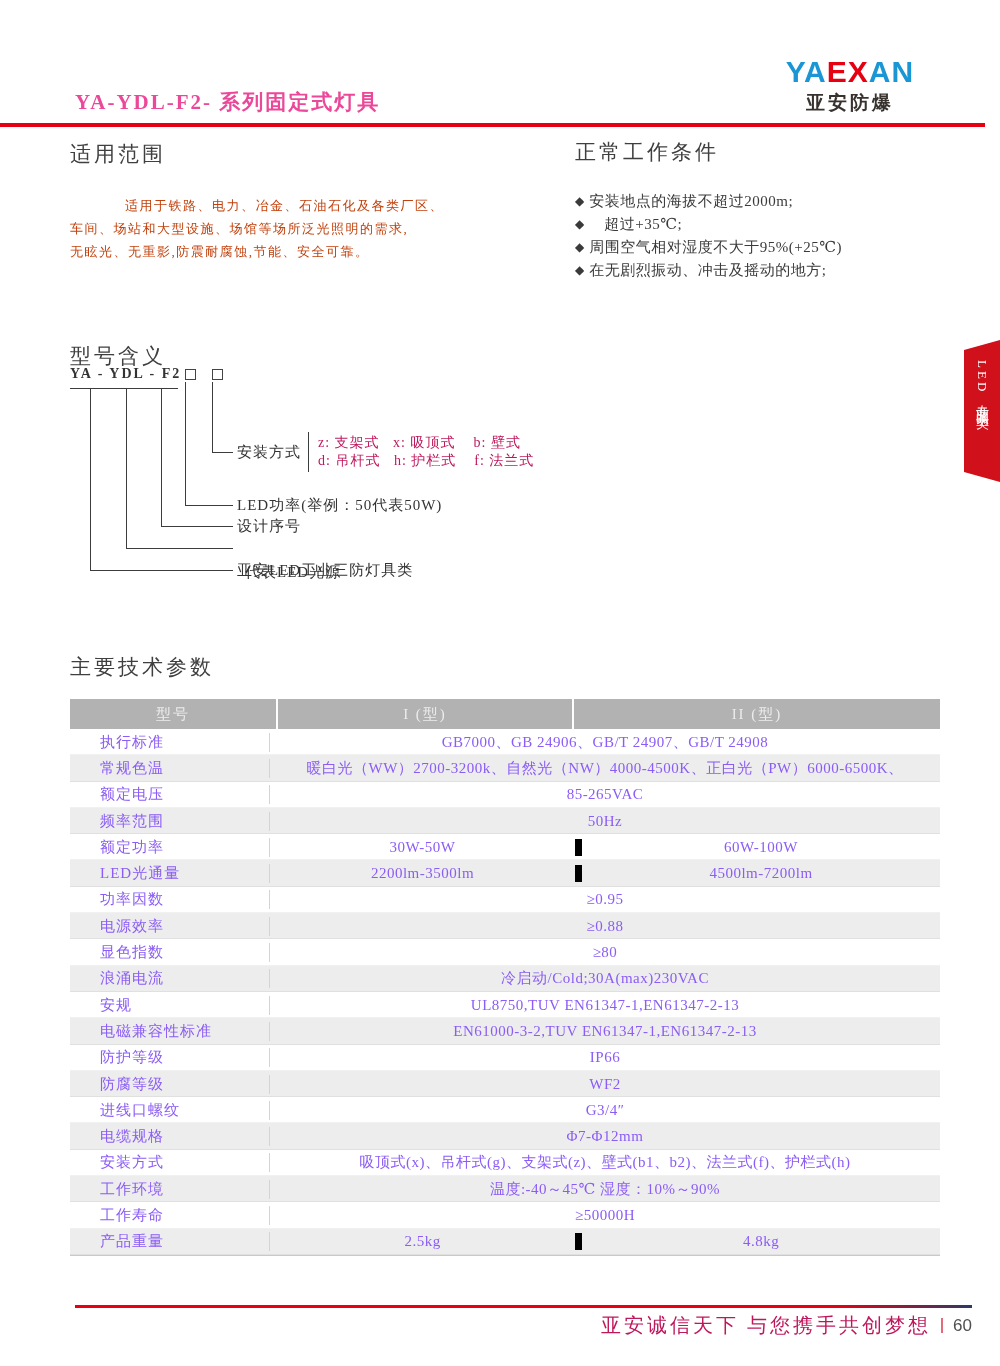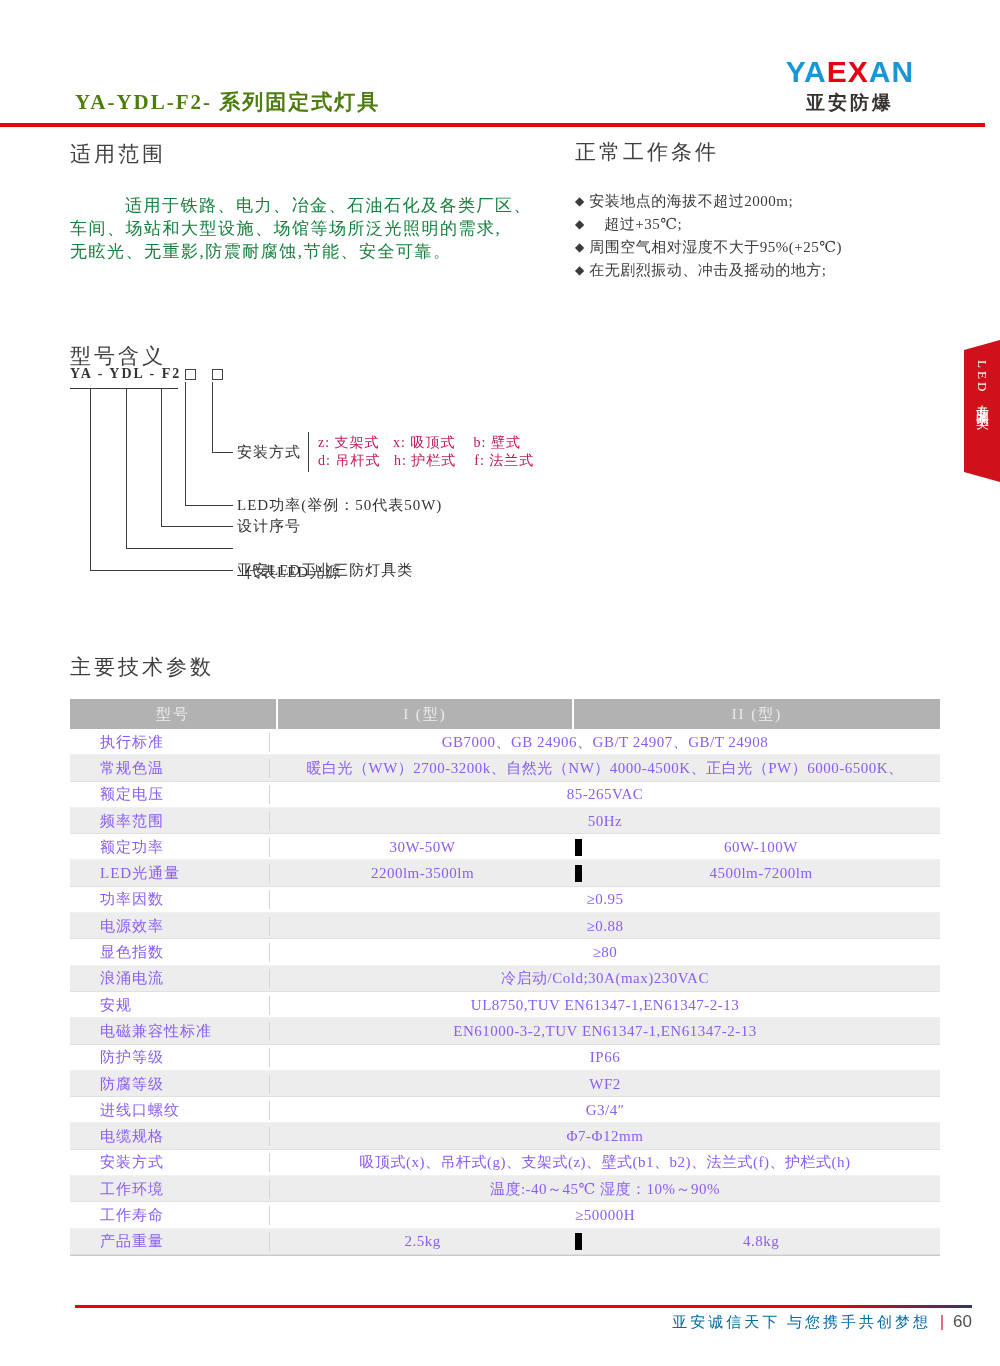--- a/index.html
+++ b/index.html
@@ -3,36 +3,36 @@
 <meta charset="utf-8">
 <style>
   * { margin:0; padding:0; box-sizing:border-box; }
   html,body { background:#ffffff; }
   body { width:1000px; height:1366px; position:relative; overflow:hidden;
          font-family:"Liberation Serif","DejaVu Serif",serif; color:#3e3e3e; }
   .page { position:absolute; inset:0; }
 
   
   .page-title { position:absolute; left:75px; top:88px; font-size:21px; letter-spacing:2px;
-                color:#4d7c0f; font-weight:bold; }
+                color:#ec4899; font-weight:bold; }
   .brand { position:absolute; left:765px; top:56px; width:170px; text-align:center; }
   .logo { font-family:"Liberation Sans","DejaVu Sans",sans-serif; font-weight:bold;
           font-size:30px; letter-spacing:1px; line-height:32px; }
   .logo .lb { color:#1a96d4; }
   .logo .lr { color:#e60012; }
   .brand-cn { font-family:"Liberation Sans","DejaVu Sans",sans-serif; font-weight:bold;
               font-size:19px; letter-spacing:3px; color:#38322f; margin-top:2px; }
   .header-rule { position:absolute; left:0; top:123px; width:985px; height:4px; background:#e60012; }
 
   
   .sec-title { font-size:21px; font-weight:400; color:#3f3f3f; letter-spacing:3px; }
 
   
   .application { position:absolute; left:70px; top:140px; width:420px; }
-  .app-body { margin-top:26px; font-size:17px; color:#15803d; letter-spacing:1.5px; }
+  .app-body { margin-top:26px; font-size:13px; color:#c2410c; letter-spacing:1.5px; }
   .app-line { line-height:23px; white-space:nowrap; }
   .app-line.indent { padding-left:55px; }
 
   
   .conditions { position:absolute; left:575px; top:138px; width:400px; }
   .cond-list { margin-top:24px; }
   .cond-item { display:flex; margin-bottom:1px; font-size:15px; color:#3a3a3a; }
   .diamond { font-size:12px; line-height:22px; margin-right:5px; color:#3a3a3a; }
   .cond-text { line-height:22px; letter-spacing:0.5px; }
   .cond-cont { padding-left:15px; line-height:22px; }
@@ -76,21 +76,21 @@
               clip-path:polygon(0 10px, 100% 0, 100% 100%, 0 132px);
               display:flex; justify-content:center; }
   .side-tab span { writing-mode:vertical-rl; text-orientation:mixed; color:#fff; font-size:13px;
                    letter-spacing:3px; margin-top:20px;
                    font-family:"Liberation Serif","DejaVu Serif",serif; }
 
   
   .footer-rule { position:absolute; left:75px; top:1305px; width:897px; height:3px;
                  background:linear-gradient(to right, #e60012 0%, #e60012 85%, #2c3a67 100%); }
   .footer-text { position:absolute; right:28px; top:1312px; display:flex; align-items:center; }
-  .footer-slogan { font-size:15px; letter-spacing:3px; color:#0369a1;margin-left:15px; }
+  .footer-slogan { font-size:20px; letter-spacing:3px; color:#be185d;margin-left:15px; }
   .footer-sep { width:2px; height:15px; background:#e26b7c; margin:0 10px; }
   .footer-page { font-size:17px; color:#4f4f4f; font-family:"Liberation Sans","DejaVu Sans",sans-serif; }
 </style>
 </head>
 <body>
 
 <div class="page">
 
   <div class="page-title">YA-YDL-F2- 系列固定式灯具</div>
   <div class="brand">

